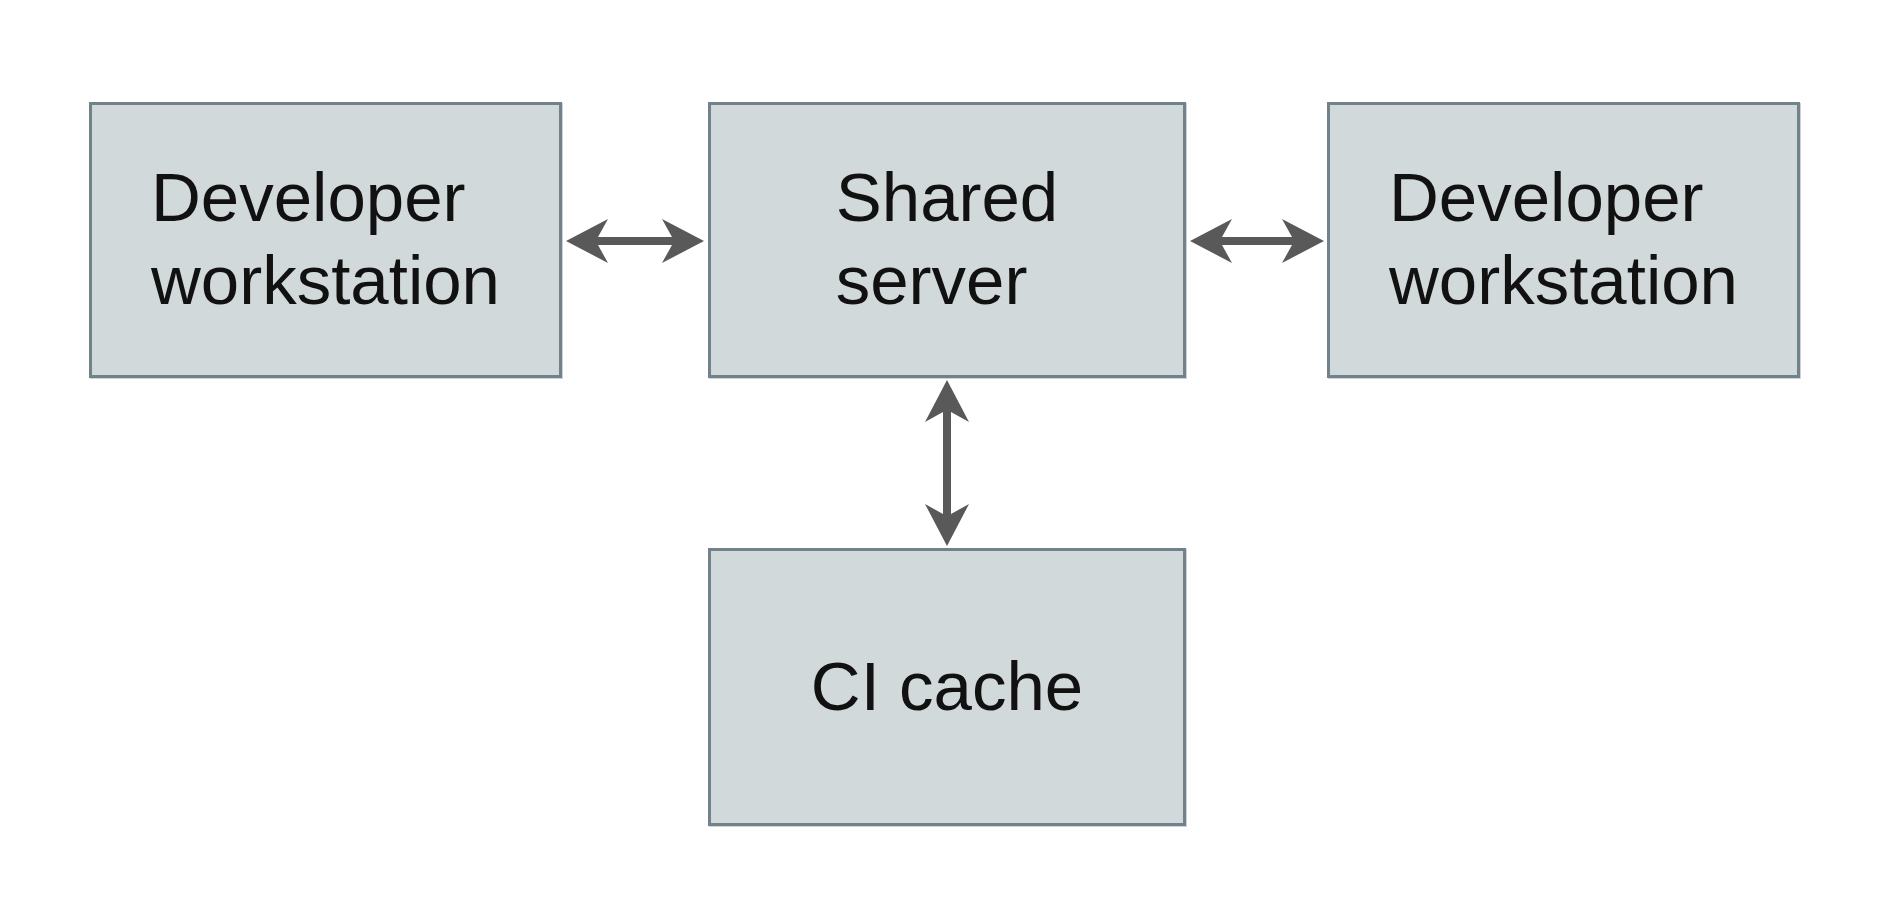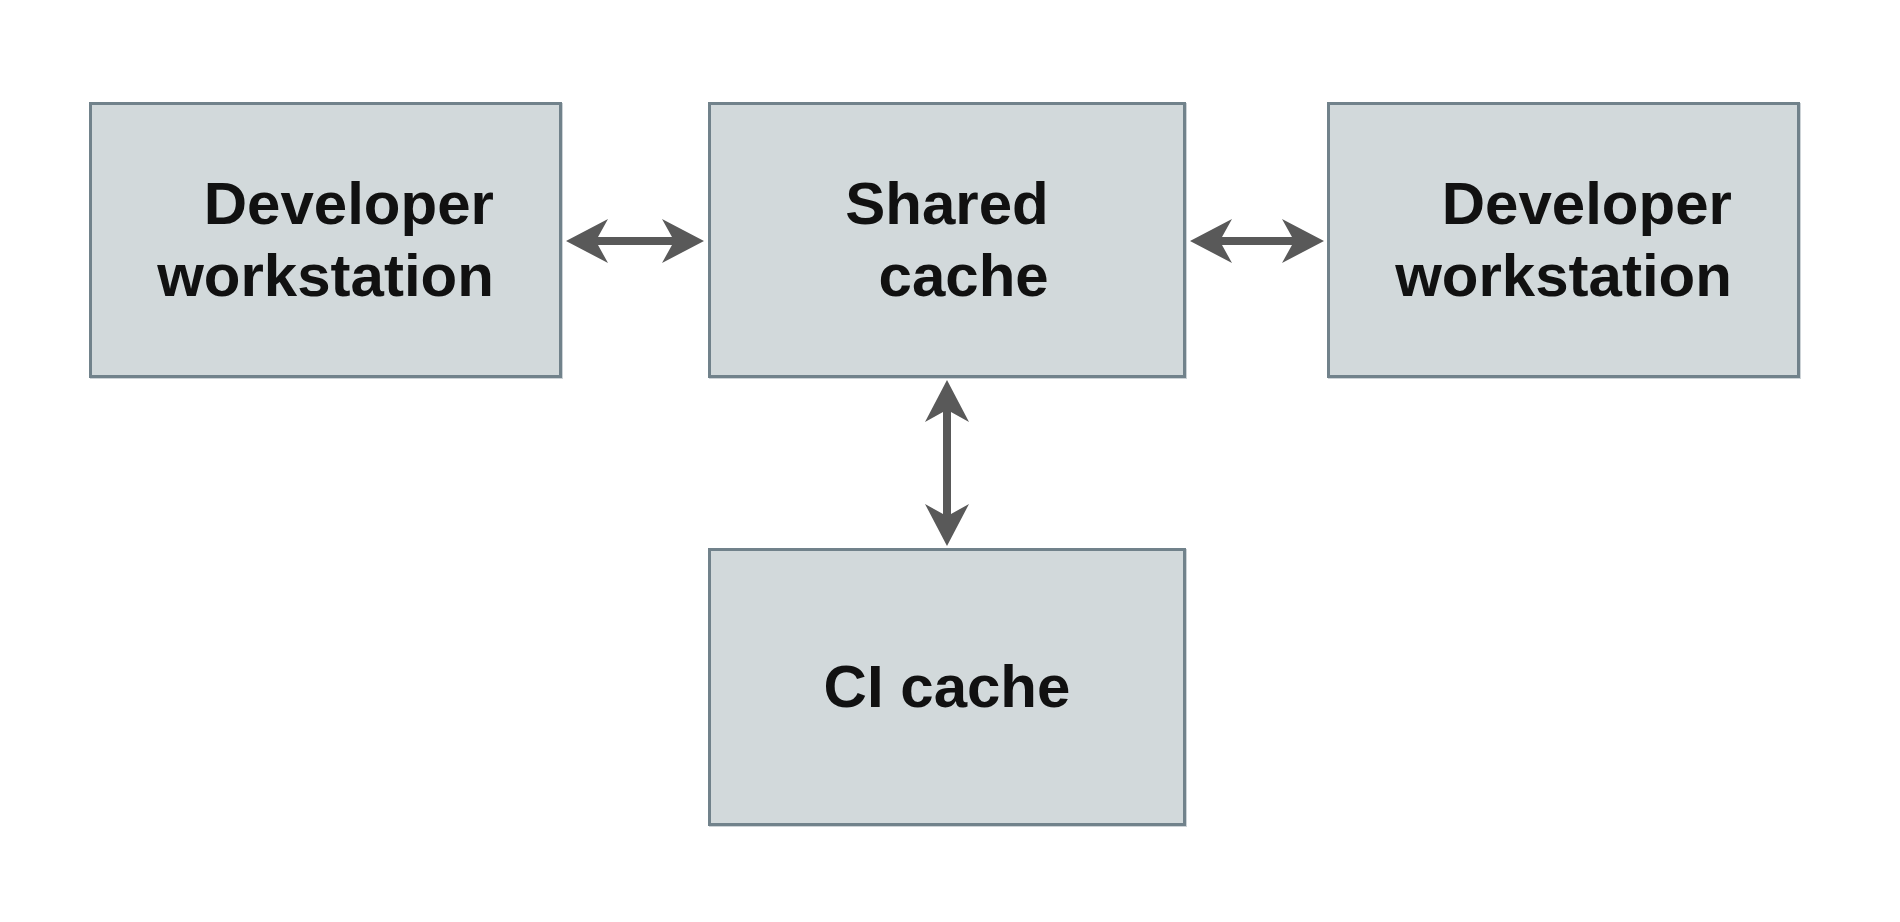--- a/index.html
+++ b/index.html
@@ -25,26 +25,25 @@
     position: absolute;
     background: var(--node-fill);
     border: 3px solid var(--node-border);
     display: flex;
     align-items: center;
     justify-content: center;
     box-shadow: 1px 1px 0 rgba(113,130,139,0.35);
   }
   .node .label {
     color: var(--text-color);
-    font-size: 60px;
+    font-size: 69px;
     line-height: 1.2;
-    text-align: right;
+    text-align: left;
     white-space: pre-line;
     letter-spacing: 0px;
-    font-weight: bold;
   }
   .node-left  { left: 89px;  top: 102px; width: 473px; height: 276px; }
   .node-center{ left: 708px; top: 102px; width: 478px; height: 276px; }
   .node-right { left: 1327px;top: 102px; width: 473px; height: 276px; }
   .node-ci    { left: 708px; top: 548px; width: 478px; height: 278px; }
   .edge-layer {
     position: absolute;
     left: 0; top: 0;
     width: 1900px; height: 922px;
     pointer-events: none;
@@ -56,21 +55,21 @@
 
 <div class="canvas">
 
   <div class="node node-left">
     <div class="label">Developer
 workstation</div>
   </div>
 
   <div class="node node-center">
     <div class="label">Shared
-cache</div>
+server</div>
   </div>
 
   <div class="node node-right">
     <div class="label">Developer
 workstation</div>
   </div>
 
   <div class="node node-ci">
     <div class="label">CI cache</div>
   </div>

